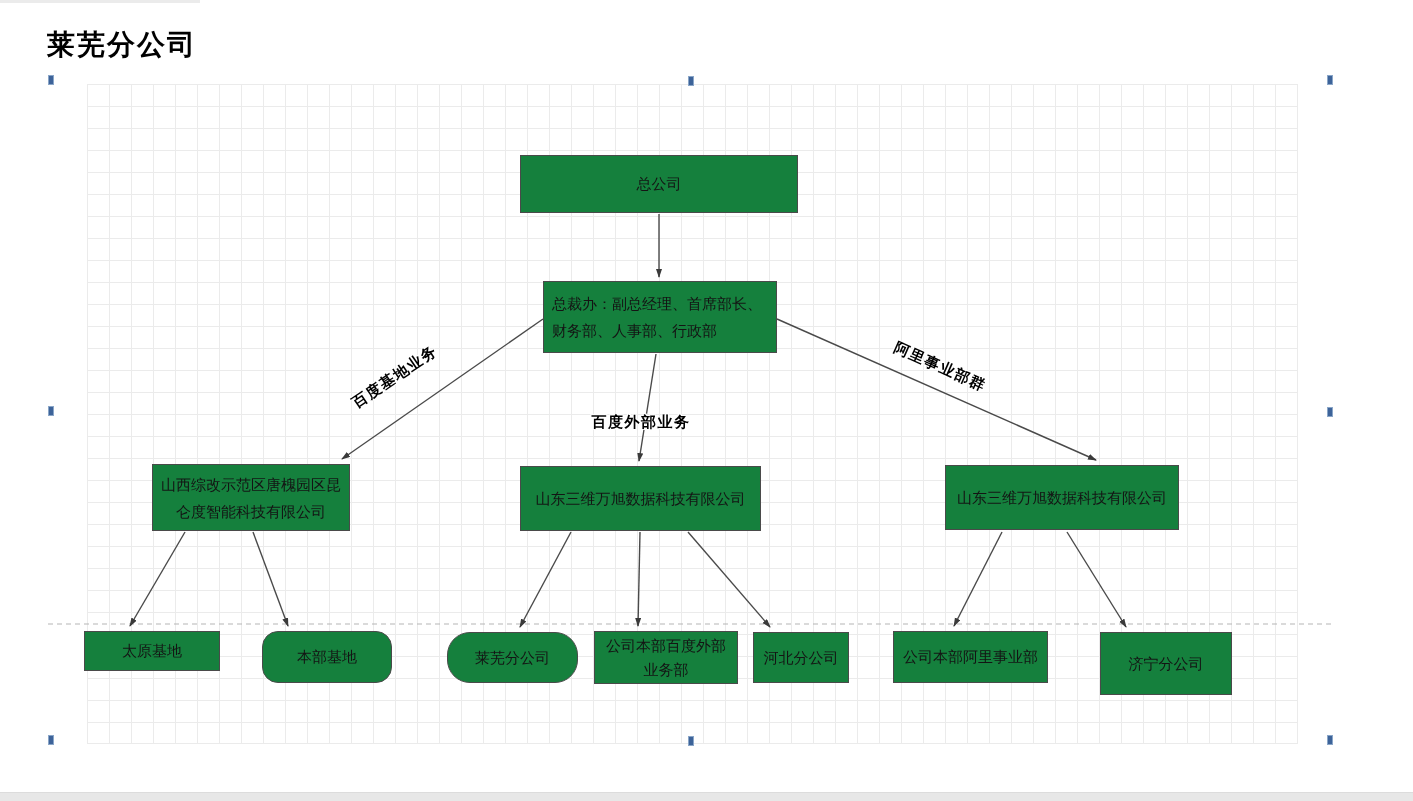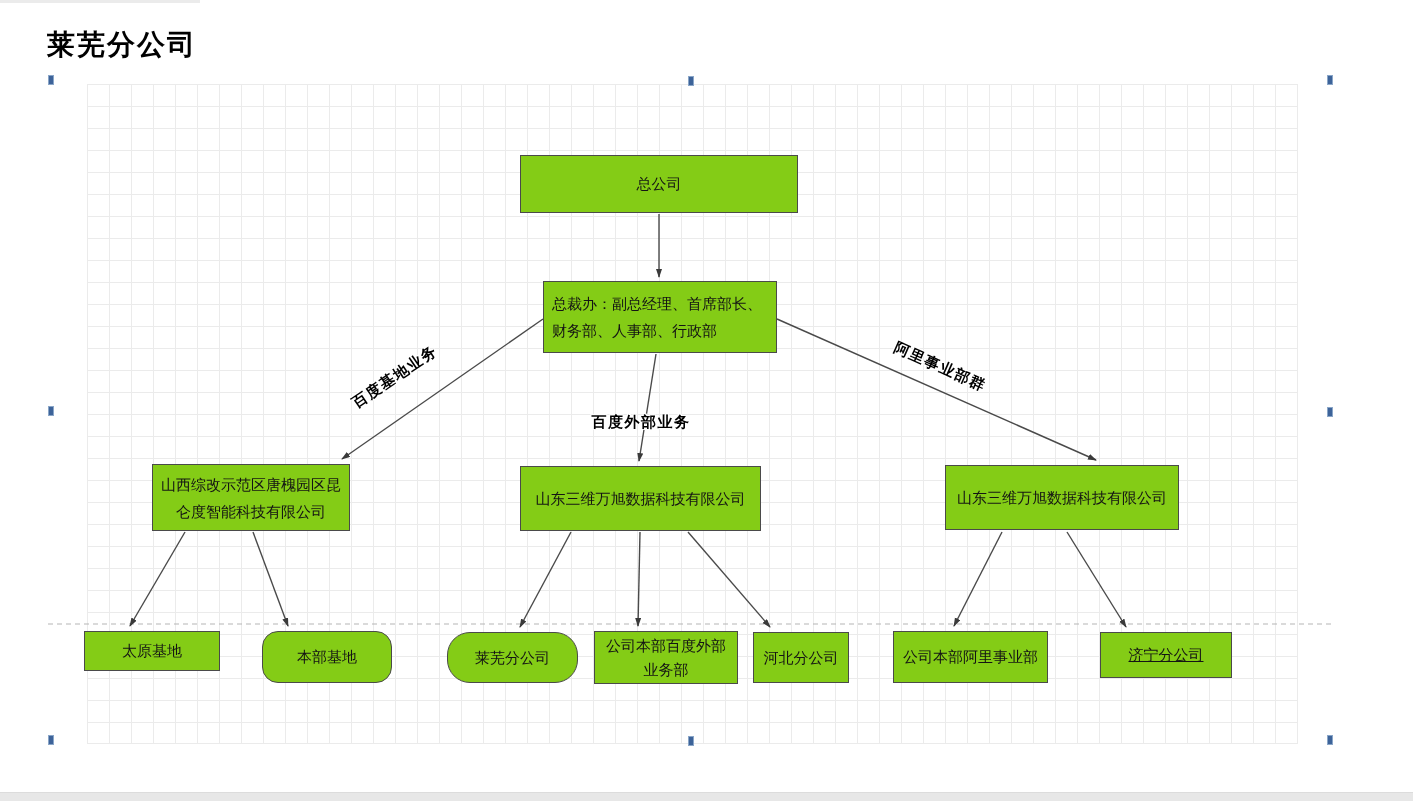--- a/index.html
+++ b/index.html
@@ -16,21 +16,21 @@
   }
   .canvas-grid{
     position:absolute;left:87px;top:84px;width:1210px;height:659px;
     background-image:
       repeating-linear-gradient(to right,#ebebeb 0 1px,transparent 1px 22px),
       repeating-linear-gradient(to bottom,#ebebeb 0 1px,transparent 1px 22px);
     border-right:1px solid #ebebeb;border-bottom:1px solid #ebebeb;
   }
   svg.connectors{position:absolute;left:0;top:0;pointer-events:none;}
   .node{
-    position:absolute;box-sizing:border-box;background:#84cc16;
+    position:absolute;box-sizing:border-box;background:#15803d;
     border:1.5px solid #4a4a4a;display:flex;align-items:center;justify-content:center;
     font-size:15px;line-height:26px;text-align:center;color:#141414;
   }
   .node.left-align{justify-content:flex-start;text-align:left;padding:0 8px;line-height:27px;}
   .node.pad{padding:0 6px;}
   .edge-label{
     position:absolute;font-size:15px;font-weight:700;color:#000;white-space:nowrap;
     letter-spacing:1.5px;
     text-shadow:1px 1px 0 #fff,-1px -1px 0 #fff,1px -1px 0 #fff,-1px 1px 0 #fff;
   }
@@ -107,21 +107,21 @@
 </div>
 
 <div class="node" style="left:753px;top:632px;width:96px;height:51px;">
   <span>河北分公司</span>
 </div>
 
 <div class="node" style="left:893px;top:631px;width:155px;height:52px;">
   <span>公司本部阿里事业部</span>
 </div>
 
-<div class="node" style="left:1100px;top:632px;width:132px;height:46px;text-decoration:underline;">
+<div class="node" style="left:1100px;top:632px;width:132px;height:63px;">
   <span>济宁分公司</span>
 </div>
 
 <div class="edge-label" style="left:395px;top:377px;transform:translate(-50%,-50%) rotate(-34deg);">百度基地业务</div>
 
 <div class="edge-label" style="left:641px;top:422px;transform:translate(-50%,-50%);">百度外部业务</div>
 
 <div class="edge-label" style="left:940px;top:367px;transform:translate(-50%,-50%) rotate(24deg);">阿里事业部群</div>
 
 <div class="handle" style="left:48px;top:75px;"></div>

